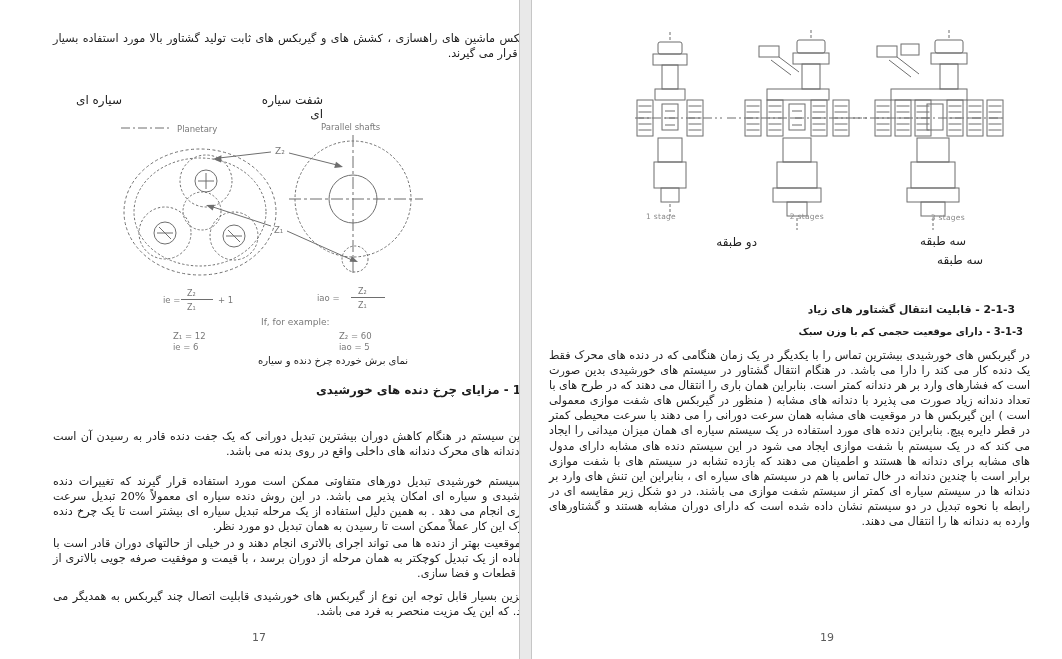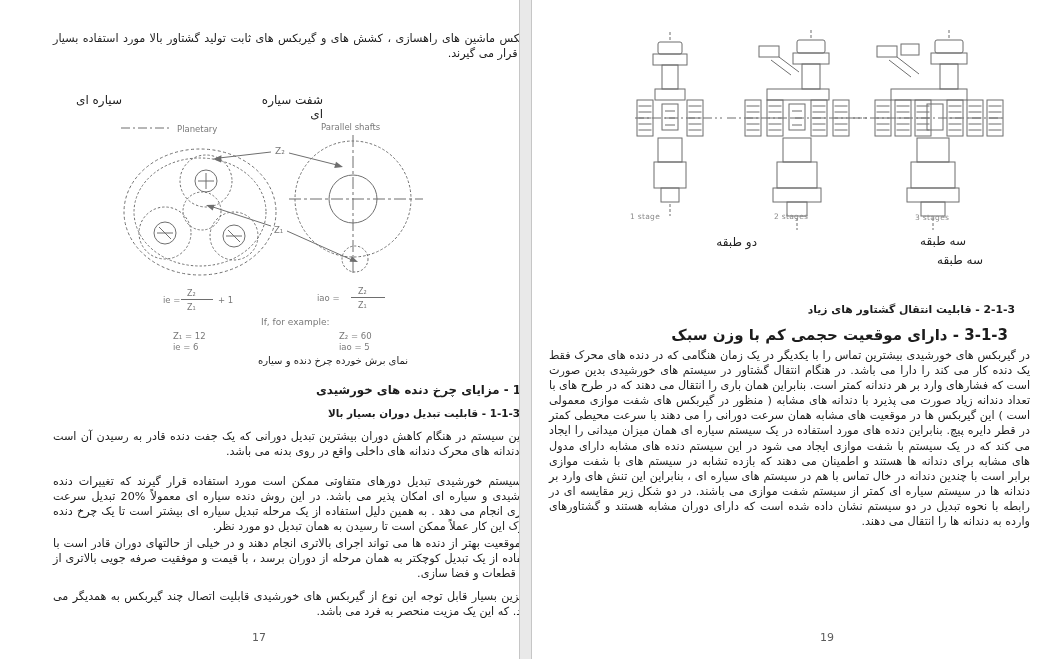--- a/index.html
+++ b/index.html
@@ -9,21 +9,21 @@
   .page-left  { left:0; width:590px;margin-left:28px; }
   .page-right { left:532px; width:530px; }
   .gutter { position:absolute; left:519px; top:0; width:13px; height:659px;
             background:#e9e9e9; border-left:1px solid #c6c6c6; border-right:1px solid #c6c6c6; }
   .blk { position:absolute; direction:rtl; unicode-bidi:plaintext; }
   .para { font-size:11.2px; line-height:15px; text-align:justify; color:#1d1d1d; }
   .h1 { font-size:11.8px; font-weight:bold; }
   .h2 { font-size:10.4px; font-weight:bold; }
   .caption { font-size:10px; text-align:center; color:#222; }
   .figlabel { font-size:12px; color:#222; }
-  .stagelabel { position:absolute; font-size:7.5px; color:#8a8a8a; text-align:left;
+  .stagelabel { position:absolute; font-size:7.5px; color:#8a8a8a; text-align:right;
                 font-family:"DejaVu Sans", sans-serif; letter-spacing:.3px; }
   .pagenum { position:absolute; font-size:11px; color:#5c5c5c; text-align:center; width:30px; }
   svg text { font-family:"DejaVu Sans", sans-serif; fill:#5a5a5a; }
   .sketch { stroke:#4f4f4f; fill:none; stroke-width:1; opacity:.82; }
 </style>
 </head>
 <body>
 
 <div class="page page-left">
   <div class="blk para" style="left:25px; top:31px; width:485px;">گیربکس ماشین های راهسازی ، کشش های و گیربکس های ثابت تولید گشتاور بالا مورد استفاده بسیار زیاد قرار می گیرند.</div>
@@ -89,21 +89,20 @@
         <text x="120" y="243" font-size="8.5" stroke="none">ie = 6</text>
         <text x="286" y="232" font-size="8.5" stroke="none">Z₂ = 60</text>
         <text x="286" y="243" font-size="8.5" stroke="none">iao = 5</text>
       </g>
     </svg>
   </div>
 
   <div class="blk caption" style="left:65px; top:355px; width:480px;">نمای برش خورده چرخ دنده و سیاره</div>
 
   <div class="blk h1" style="left:39px; top:383px; width:467px;">1-3 - مزایای چرخ دنده های خورشیدی</div>
-  <div class="blk h2" style="left:25px; top:407px; width:467px;">1-1-3 - قابلیت تبدیل دوران بسیار بالا</div>
 
   <div class="blk para" style="left:25px; top:429px; width:485px;">در این سیستم در هنگام کاهش دوران بیشترین تبدیل دورانی که یک جفت دنده قادر به رسیدن آن است بین دندانه های محرک دندانه های داخلی واقع در روی بدنه می باشد.</div>
   <div class="blk para" style="left:25px; top:474px; width:485px;">در سیستم خورشیدی تبدیل دورهای متفاوتی ممکن است مورد استفاده قرار گیرند که تغییرات دنده خورشیدی و سیاره ای امکان پذیر می باشد. در این روش دنده سیاره ای معمولاً %20 تبدیل سرعت بالاتری انجام می دهد . به همین دلیل استفاده از یک مرحله تبدیل سیاره ای بیشتر است تا یک چرخ دنده محرک این کار عملاً ممکن است تا رسیدن به همان تبدیل دو مورد نظر.</div>
   <div class="blk para" style="left:25px; top:589px; width:485px;">از مزین بسیار قابل توجه این نوع از گیربکس های خورشیدی قابلیت اتصال چند گیربکس به همدیگر می باشد. که این  یک مزیت منحصر به فرد می باشد.</div>
   <div class="blk para" style="left:25px; top:536px; width:485px;">یک موقعیت بهتر از دنده ها می تواند اجرای بالاتری انجام دهند و در خیلی از حالتهای دوران قادر است با  استفاده از یک تبدیل کوچکتر به همان مرحله از دوران برسد ، با قیمت و موفقیت صرفه جویی بالاتری از نظر  قطعات و فضا سازی.</div>
 
   <div class="pagenum" style="left:216px; top:631px;">17</div>
 </div>
 
 <div class="gutter"></div>
@@ -198,18 +197,18 @@
 
   <span class="stagelabel" style="left:98px; top:212px; width:46px;">1 stage</span>
   <span class="stagelabel" style="left:242px; top:212px; width:50px;">2 stages</span>
   <span class="stagelabel" style="left:383px; top:213px; width:50px;">3 stages</span>
 
   <span class="blk figlabel" style="left:165px; top:235px; width:60px;">دو طبقه</span>
   <span class="blk figlabel" style="left:374px; top:234px; width:60px;">سه طبقه</span>
   <span class="blk figlabel" style="left:391px; top:253px; width:60px;">سه طبقه</span>
 
   <div class="blk h2" style="left:17px; top:303px; width:466px; font-size:10.8px;">2-1-3 - قابلیت انتقال گشتاور های زیاد</div>
-  <div class="blk h2" style="left:10px; top:326px; width:466px; font-size:15px;">3-1-3 - دارای موقعیت حجمی کم با وزن سبک</div>
+  <div class="blk h2" style="left:25px; top:326px; width:466px; font-size:10px;">3-1-3 - دارای موقعیت حجمی کم با وزن سبک</div>
 
   <div class="blk para" style="left:17px; top:348px; width:481px; line-height:15.1px;">در گیربکس های خورشیدی بیشترین تماس را با یکدیگر در یک زمان هنگامی که در دنده های محرک فقط یک دنده کار می کند  را دارا می باشد. در  هنگام انتقال گشتاور در سیستم های خورشیدی بدین صورت است که فشارهای وارد بر هر دندانه کمتر  است. بنابراین همان باری را انتقال می دهند که در طرح های با تعداد دندانه زیاد  صورت می پذیرد با دندانه های مشابه ( منظور در گیربکس های شفت موازی معمولی است ) این گیربکس ها در موقعیت های مشابه همان سرعت دورانی را می دهند با سرعت محیطی کمتر در  قطر دایره پیچ. بنابراین دنده های مورد استفاده در یک سیستم سیاره ای همان میزان میدانی را ایجاد می کند که در یک سیستم با شفت موازی ایجاد می شود در این سیستم دنده های مشابه دارای مدول های مشابه برای دندانه ها هستند  و اطمینان می دهند که بازده تشابه در سیستم های با شفت موازی برابر است با چندین دندانه در خال تماس با هم در سیستم های سیاره ای ، بنابراین  این تنش های وارد بر دندانه ها در سیستم  سیاره ای کمتر از سیستم شفت موازی می باشند. در دو شکل زیر مقایسه ای در رابطه با نحوه تبدیل در دو  سیستم نشان داده شده است که دارای دوران مشابه هستند و گشتاورهای وارده به دندانه ها را انتقال می دهند.</div>
 
   <div class="pagenum" style="left:280px; top:631px;">19</div>
 </div>
 
 </body></html>

